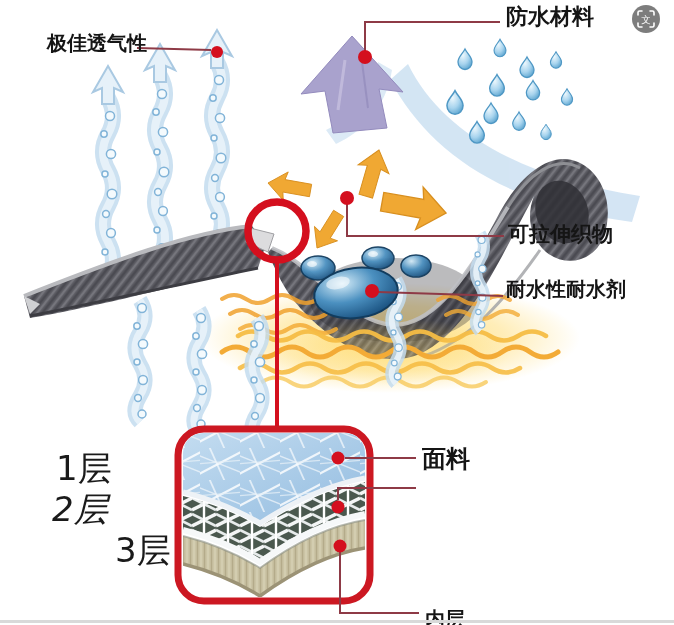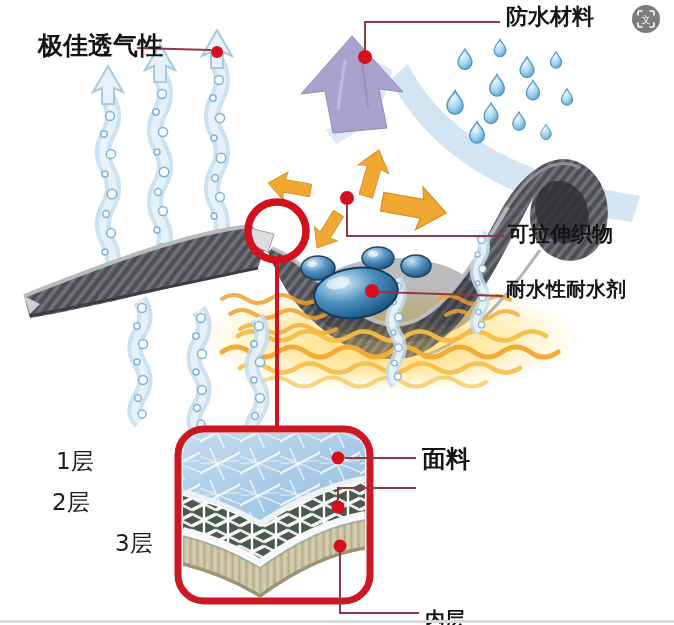--- a/index.html
+++ b/index.html
@@ -1,29 +1,29 @@
 <!DOCTYPE html>
 <html><head>
 <meta charset="utf-8">
 <style>
   html,body{margin:0;padding:0;background:#fff;}
   .stage{position:relative;width:674px;height:625px;background:#ffffff;overflow:hidden;
          font-family:"DejaVu Sans","Liberation Sans",sans-serif;}
   .scene{position:absolute;left:0;top:0;}
   .lbl{position:absolute;color:#151515;font-weight:700;white-space:nowrap;line-height:1.2;}
-  .lbl-breath{left:38px;top:31px;font-size:25px;}
+  .lbl-breath{left:47px;top:31px;font-size:20px;}
   .lbl-waterproof{left:506px;top:4px;font-size:22px;}
   .lbl-stretch{left:508px;top:222px;font-size:21px;}
   .lbl-repellent{left:506px;top:277px;font-size:20px;text-align:center;}
   .lbl-face{left:422px;top:445px;font-size:24px;}
   .lbl-membrane{left:422px;top:475px;font-size:21px;white-space:normal;width:200px;line-height:30px;}
   .lbl-inner{left:425px;top:597px;font-size:20px;margin-top:10px;}
-  .layer-num{position:absolute;color:#1a1a1a;font-weight:400;font-size:23px;white-space:nowrap;}
+  .layer-num{position:absolute;color:#1a1a1a;font-weight:400;font-size:34px;white-space:nowrap;}
   .ln1{left:56px;top:446px;}
-  .ln2{left:52px;top:487px;}
+  .ln2{left:52px;top:487px;font-style:italic;}
   .ln3{left:83px;top:528px;margin-left:32px;}
   .translate-btn{position:absolute;left:632px;top:5px;width:28px;height:28px;border-radius:50%;
       background:rgba(96,96,96,.82);display:flex;align-items:center;justify-content:center;cursor:pointer;}
   .bottom-edge{position:absolute;left:0;top:620px;width:674px;height:3px;background:#d9d9d9;}
 </style>
 </head>
 <body>
 
 <div class="stage">
 

